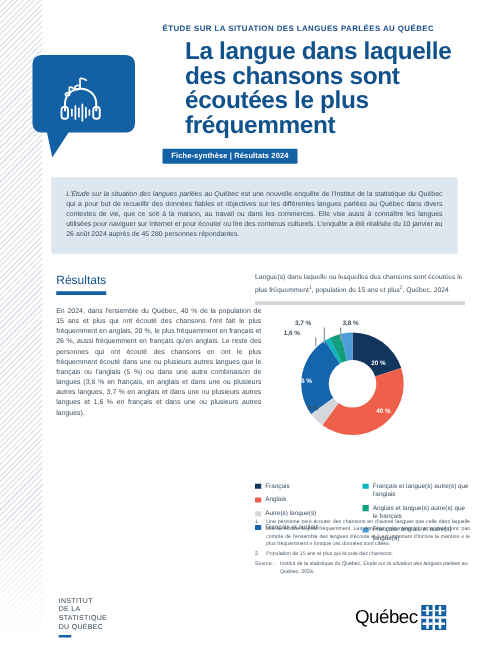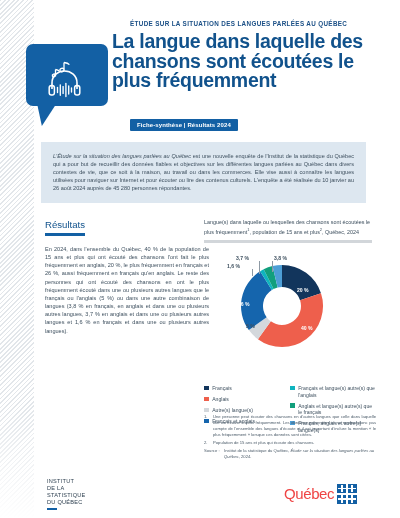--- a/index.html
+++ b/index.html
@@ -43,21 +43,21 @@
     transform:skewX(-6deg);
   }
   .bubble svg{ position:absolute; left:14px; top:6px; }
 
   .eyebrow{
     position:absolute; left:130px; top:20px; right:8px;
     font-size:6.3px; font-weight:bold; letter-spacing:.35px;
     color:#1a4f86; text-transform:uppercase;
   }
   .title{
-    position:absolute; left:112px; top:32px; right:6px;
+    position:absolute; left:148px; top:32px; right:6px;
     font-size:19.5px; line-height:19.6px; font-weight:bold;
     color:#11528c; letter-spacing:-0.3px;
   }
   .badge{
     position:absolute; left:130px; top:119px;
     background:#1360a4; color:#fff;
     font-size:6px; font-weight:bold; letter-spacing:.1px;
     padding:3.2px 7px; border-radius:1px;
   }
 
@@ -128,21 +128,21 @@
 
   
   .isq{
     position:absolute; left:47px; top:478px;
     font-size:5.6px; line-height:6.9px; letter-spacing:.25px;
     color:#2d3f4f;
   }
   .isq-bar{ margin-top:2px; width:10px; height:2.6px; background:#1360a4; }
 
   .qc{ position:absolute; left:284px; top:484px; display:flex; align-items:center; }
-  .qc-word{ font-size:15px; color:#ef4444; letter-spacing:-0.4px; }
+  .qc-word{ font-size:15px; color:#000000; letter-spacing:-0.4px; }
   .qc-flag{ margin-left:3px; display:grid; grid-template-columns:9px 9px; grid-gap:1.6px; }
   .qc-cell{ width:9px; height:9px; background:#1360a4; position:relative; }
   .qc-cell::before{ content:""; position:absolute; left:3.6px; top:0.6px; width:1.8px; height:7.8px; background:#fff; }
   .qc-cell::after{ content:""; position:absolute; top:3.6px; left:0.6px; height:1.8px; width:7.8px; background:#fff; }
 </style>
 </head>
 <body>
 
 <div class="stripes"></div>
 <div class="stripes-mask"></div>

